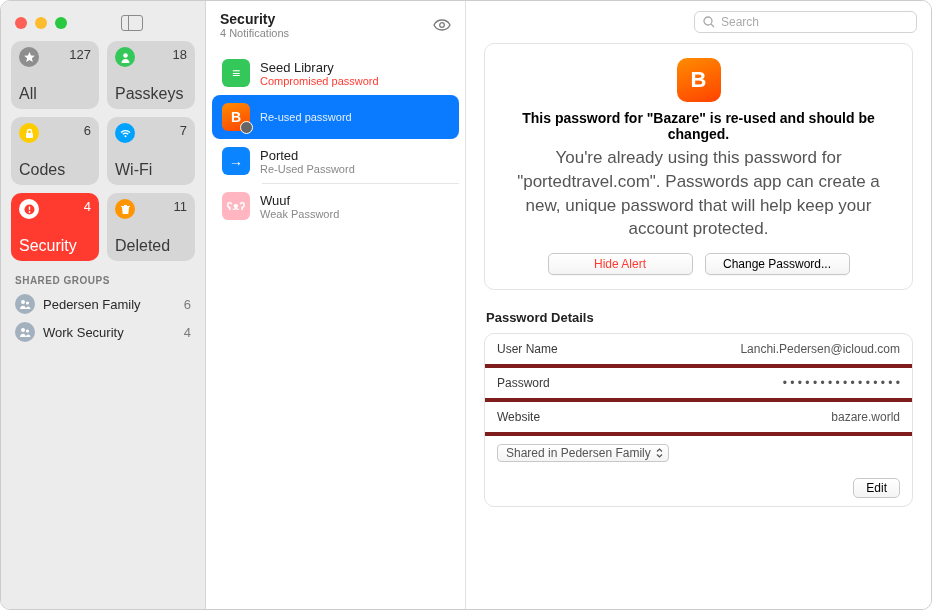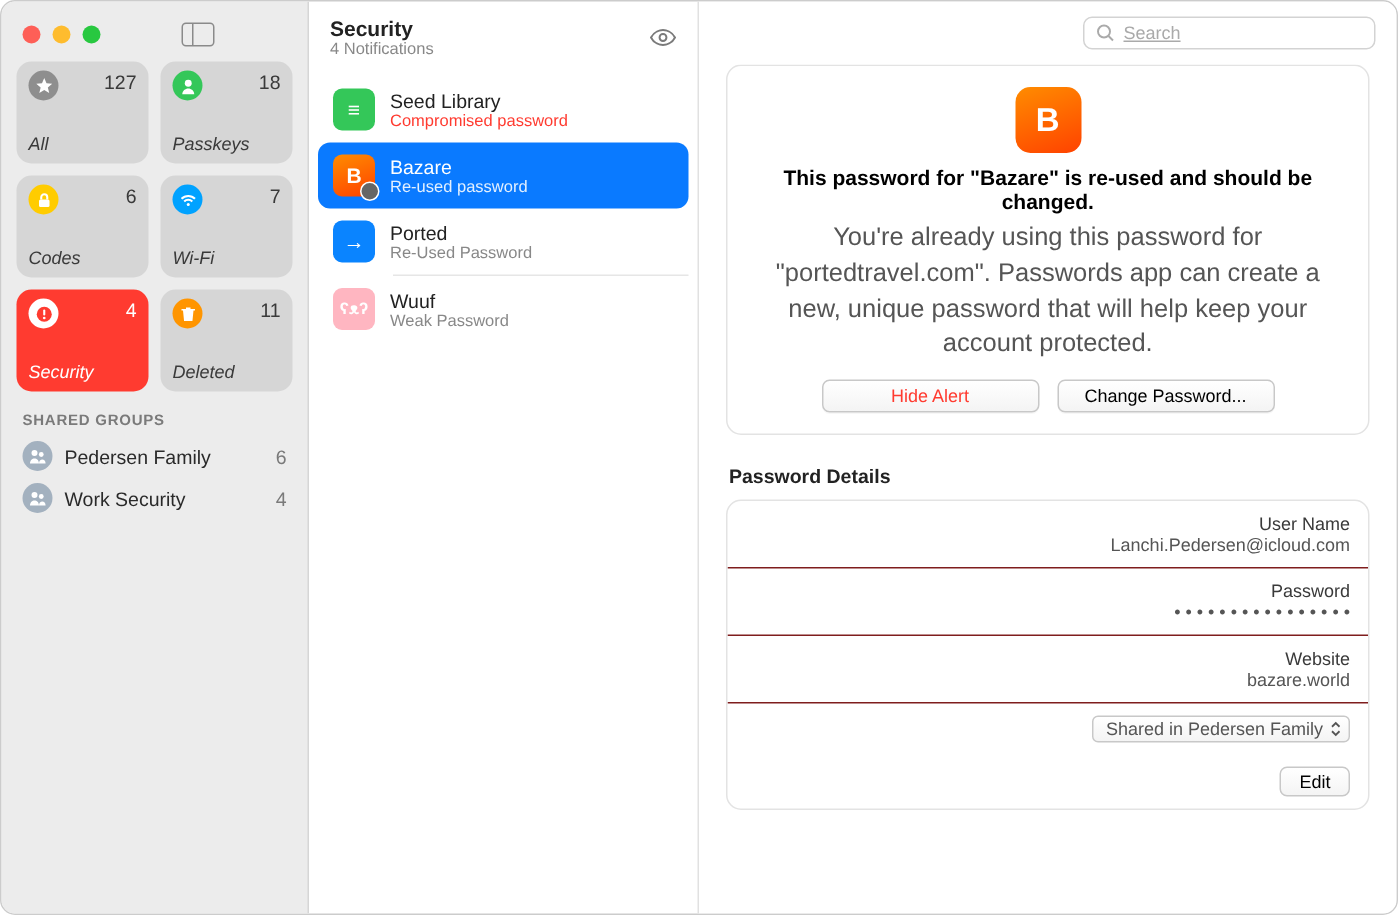--- a/index.html
+++ b/index.html
@@ -16,21 +16,21 @@
 .sidebar-toggle { margin-left: 46px; width: 22px; height: 16px; border: 1.3px solid #8a8a8a; border-radius: 3px; position: relative; }
 .sidebar-toggle::before { content: ""; position: absolute; left: 6px; top: 0; bottom: 0; width: 1.3px; background: #8a8a8a; }
 .tile-grid { display: grid; grid-template-columns: 1fr 1fr; gap: 8px; padding: 0 10px 10px 10px; }
 .tile { background: #d6d6d6; border-radius: 10px; height: 68px; padding: 6px 8px; display: flex; flex-direction: column; justify-content: space-between; position: relative; cursor: pointer; }
 .tile.active { background: #ff3b30; }
 .tile.active .tile-label, .tile.active .tile-count { color: #fff; }
 .tile.active .tile-icon { background: #fff; color: #ff3b30; }
 .tile-top { display: flex; justify-content: space-between; align-items: flex-start; }
 .tile-icon { width: 20px; height: 20px; border-radius: 50%; display: flex; align-items: center; justify-content: center; font-size: 11px; color: #fff; font-weight: 700; }
 .tile-count { font-size: 13px; color: #3a3a3a; }
-.tile-label { font-size: 12px; color: #3a3a3a; font-style: italic; }
+.tile-label { font-size: 16px; color: #3a3a3a; }
 .section-header { font-size: 10px; letter-spacing: 0.5px; color: #7a7a7a; font-weight: 600; padding: 4px 14px; text-transform: uppercase; }
 .group-row { display: flex; align-items: center; padding: 4px 14px; gap: 8px; cursor: pointer; }
 .group-icon { width: 20px; height: 20px; border-radius: 50%; background: #a3b1bf; display: flex; align-items: center; justify-content: center; }
 .group-name { flex: 1; font-size: 13px; color: #2a2a2a; }
 .group-count { font-size: 13px; color: #7a7a7a; }
 
 
 .list-panel { width: 260px; border-right: 1px solid #e1e1e1; display: flex; flex-direction: column; }
 .list-header { padding: 10px 14px 8px 14px; display: flex; align-items: center; }
 .list-header-text { flex: 1; }
@@ -46,33 +46,33 @@
 .app-icon { width: 28px; height: 28px; border-radius: 6px; display: flex; align-items: center; justify-content: center; font-size: 14px; font-weight: 700; color: #fff; position: relative; }
 .app-icon .badge { position: absolute; bottom: -3px; right: -3px; width: 13px; height: 13px; border-radius: 50%; background: #666; border: 1.5px solid #fff; }
 .row-text { flex: 1; min-width: 0; }
 .row-title { font-size: 13px; color: #222; }
 .row-sub { font-size: 11px; color: #888; }
 .row-sub.warn { color: #ff3b30; }
 
 
 .detail { flex: 1; display: flex; flex-direction: column; background: #fff; }
 .search-bar { padding: 10px 14px; display: flex; justify-content: flex-end; }
-.search-field { width: 195px; border: 1px solid #d3d3d3; border-radius: 6px; padding: 3px 8px; display: flex; align-items: center; gap: 6px; font-size: 12px; color: #aaa; background: #fff; text-decoration: underline; }
+.search-field { width: 223px; border: 1px solid #d3d3d3; border-radius: 6px; padding: 3px 8px; display: flex; align-items: center; gap: 6px; font-size: 12px; color: #aaa; background: #fff; }
 .detail-body { padding: 0 18px 18px 18px; overflow: auto; }
 .alert-card { border: 1px solid #e3e3e3; border-radius: 10px; padding: 14px 20px 14px 20px; text-align: center; margin-bottom: 16px; }
 .alert-icon { width: 44px; height: 44px; border-radius: 10px; background: linear-gradient(160deg,#ff8c00,#ff4200); margin: 0 auto 8px auto; display: flex; align-items: center; justify-content: center; color: #fff; font-size: 22px; font-weight: 800; }
 .alert-title { font-size: 14px; font-weight: 700; color: #000; margin-bottom: 4px; }
 .alert-desc { font-size: 17px; color: #555; margin-bottom: 12px; line-height: 1.4; }
 .alert-buttons { display: flex; gap: 12px; justify-content: center; }
 .mac-btn { border: 1px solid #c8c8c8; background: linear-gradient(#fff,#f4f4f4); border-radius: 5px; padding: 3px 0; font-size: 12px; width: 145px; cursor: pointer; box-shadow: 0 1px 0 rgba(0,0,0,0.03); }
 .mac-btn.danger { color: #ff3b30; }
 .section-title { font-size: 13px; font-weight: 700; color: #222; padding: 4px 2px 8px 2px; }
 .detail-table { border: 1px solid #e3e3e3; border-radius: 10px; overflow: hidden; }
-.dt-row { display: flex; align-items: flex-end; padding: 8px 12px; font-size: 12px; flex-direction: column; }
-.dt-row + .dt-row { border-top: 1px solid #7f1d1d; }
+.dt-row { display: flex; align-items: center; padding: 8px 12px; font-size: 12px; }
+.dt-row + .dt-row { border-top: 4px solid #7f1d1d; }
 .dt-label { flex: 1; color: #3a3a3a; }
 .dt-value { color: #555; text-align: right; }
 .dt-select { display: inline-flex; align-items: center; gap: 4px; border: 1px solid #c8c8c8; border-radius: 4px; padding: 1px 4px 1px 8px; background: linear-gradient(#fff,#f4f4f4); font-size: 12px; }
 .dt-footer { display: flex; justify-content: flex-end; padding: 8px 12px; }
 .edit-btn { border: 1px solid #c8c8c8; background: linear-gradient(#fff,#f4f4f4); border-radius: 5px; padding: 2px 12px; font-size: 12px; cursor: pointer; }
 
 svg { display: block; }
 </style>
 </head>
 <body>
@@ -203,21 +203,20 @@
         <div class="list-row">
           <div class="app-icon" style="background:#34c759;font-size:14px">≡</div>
           <div class="row-text">
             <div class="row-title">Seed Library</div>
             <div class="row-sub warn">Compromised password</div>
           </div>
         </div>
         <div class="list-row active">
           <div class="app-icon" style="background:linear-gradient(160deg,#ff8c00,#ff4200);font-size:14px">B<div class="badge"></div></div>
           <div class="row-text">
-            <div class="row-title">Bazare</div>
             <div class="row-sub">Re-used password</div>
           </div>
         </div>
         <div class="list-row">
           <div class="app-icon" style="background:#0a84ff;font-size:14px">→</div>
           <div class="row-text">
             <div class="row-title">Ported</div>
             <div class="row-sub">Re-Used Password</div>
           </div>
         </div>

